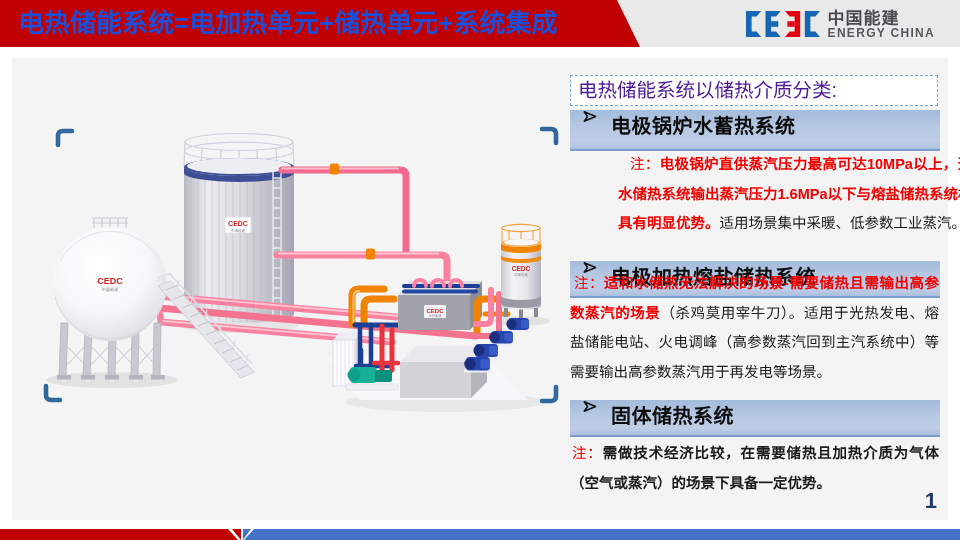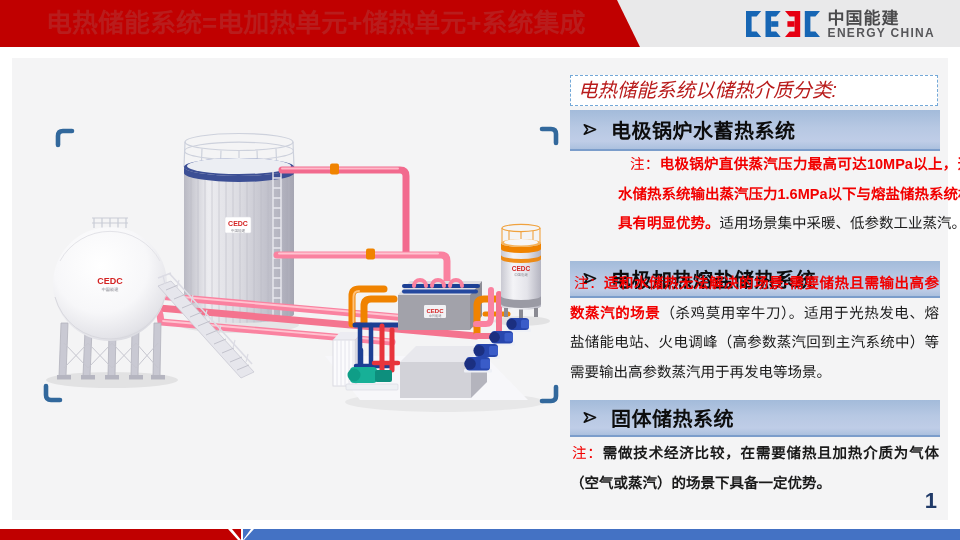--- a/index.html
+++ b/index.html
@@ -11,44 +11,44 @@
   .stage{position:absolute;inset:0;width:960px;height:540px;}
 
   
   .header{position:absolute;left:0;top:0;width:960px;height:47px;background:#e9e9ea;}
   .header-red{
     position:absolute;left:0;top:0;width:660px;height:47px;background:#c00000;
     clip-path:polygon(0 0,617px 0,640px 47px,0 47px);
   }
   .header-title{
     position:absolute;left:18px;top:0;height:47px;line-height:47px;
-    font-size:26px;font-weight:bold;color:#b91c1c;letter-spacing:0;white-space:nowrap;margin-left:28px;
+    font-size:26px;font-weight:bold;color:#1d4ed8;letter-spacing:0;white-space:nowrap;
   }
   .logo{position:absolute;right:25px;top:9px;height:29px;display:flex;align-items:center;}
   .logo-mark{width:76px;height:26px;display:block;}
   .logo-text{margin-left:7px;display:flex;flex-direction:column;justify-content:center;}
   .logo-cn{font-size:17px;font-weight:bold;color:#4a4a4c;letter-spacing:1px;line-height:17px;}
   .logo-en{font-size:12px;font-weight:bold;color:#57575a;letter-spacing:1.3px;line-height:10px;margin-top:1px;}
 
   
   .slide{position:absolute;left:12px;top:58px;width:936px;height:462px;background:#f4f4f5;}
   .illustration{position:absolute;left:18px;top:60px;width:530px;height:300px;}
 
   
   .panel{position:absolute;left:558px;top:17px;width:370px;height:440px;}
   .intro-box{
     position:absolute;left:0;top:0;width:368px;height:31px;background:#ffffff;
     border:1.5px dashed #74a9d8;box-sizing:border-box;
-    font-size:19.5px;color:#b91c1c;line-height:28px;padding-left:7px;white-space:nowrap;font-style:italic;
+    font-size:19.5px;color:#4c1d95;line-height:28px;padding-left:7px;white-space:nowrap;
   }
   .bar{
     position:absolute;left:0;width:370px;
     background:linear-gradient(180deg,#a3bbda 0%,#b7c8e3 45%,#bfcde7 80%,#abc0de 100%);
     border-bottom:2px solid #7b9dcb;box-sizing:border-box;
-    display:flex;align-items:center;padding-left:13px;
+    display:flex;padding-left:13px;
   }
   .bar-1{top:35px;height:41px;}
   .bar-2{top:186px;height:37px;}
   .bar-3{top:325px;height:37px;}
   .bullet{width:14px;height:13px;margin-right:14px;flex:0 0 auto;display:block;}
   .bar-heading{font-size:20px;font-weight:bold;color:#0d0d0d;letter-spacing:0.5px;white-space:nowrap;}
   .note{
     position:absolute;left:0;width:369px;font-size:14.5px;line-height:29.5px;
     color:#1a1a1a;text-align:justify;
   }

